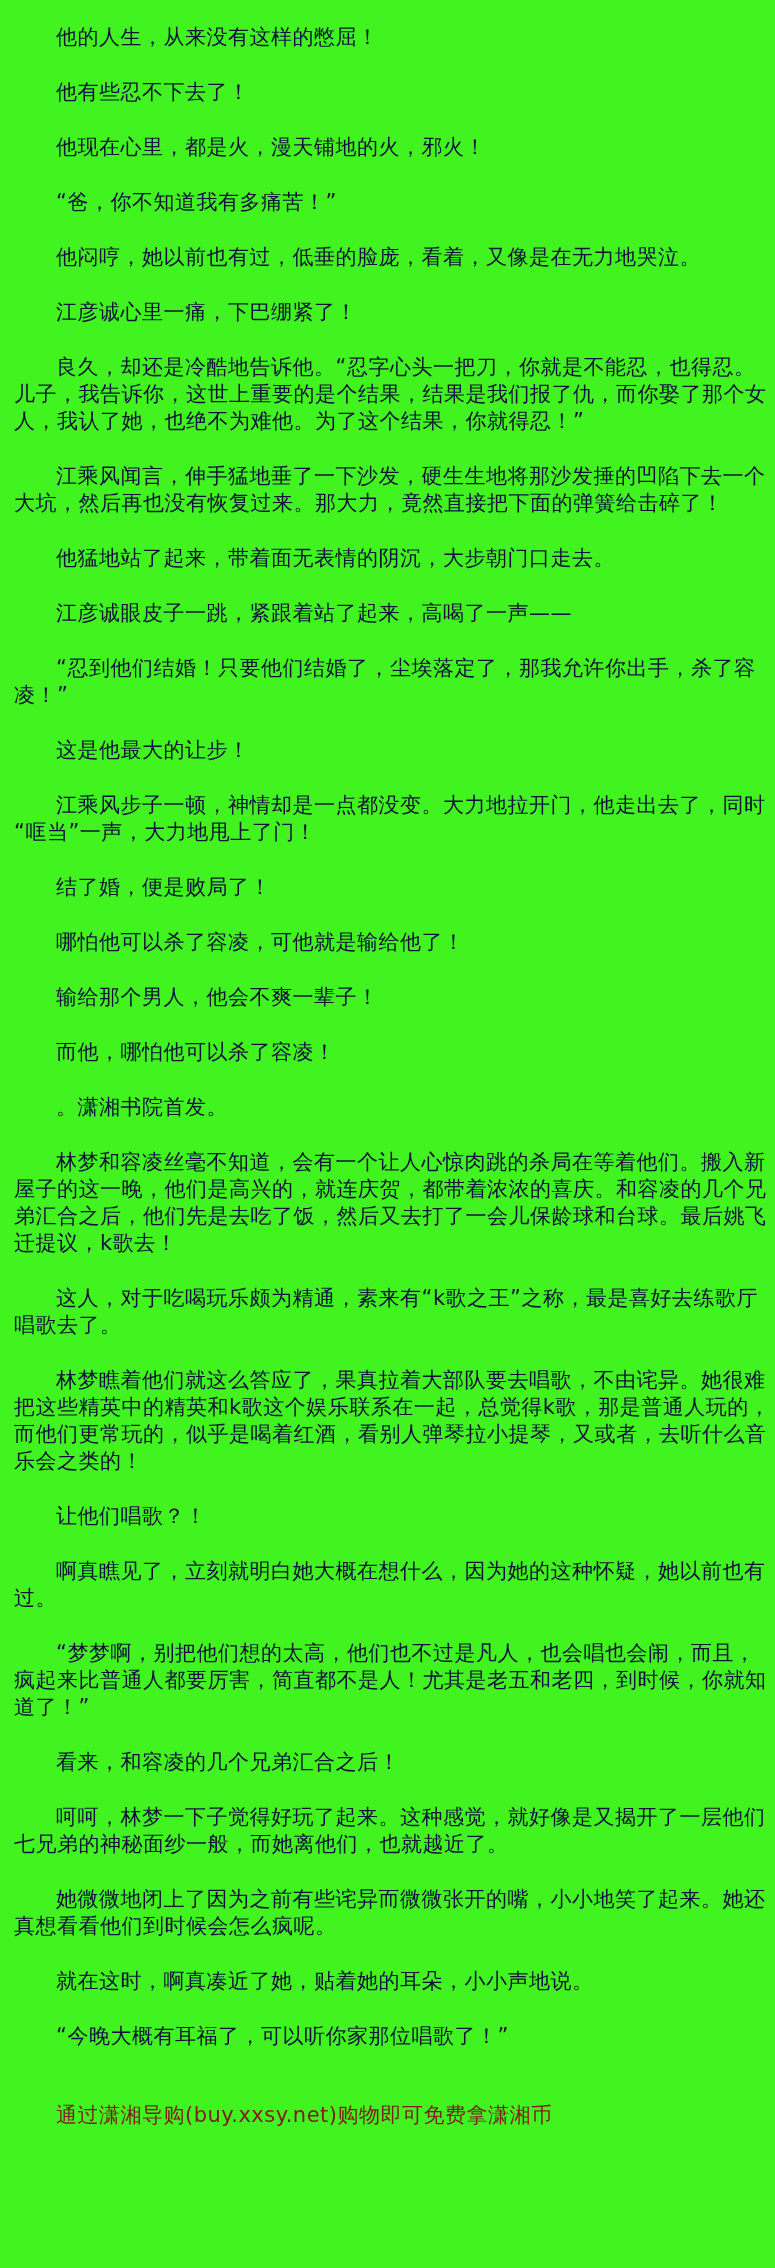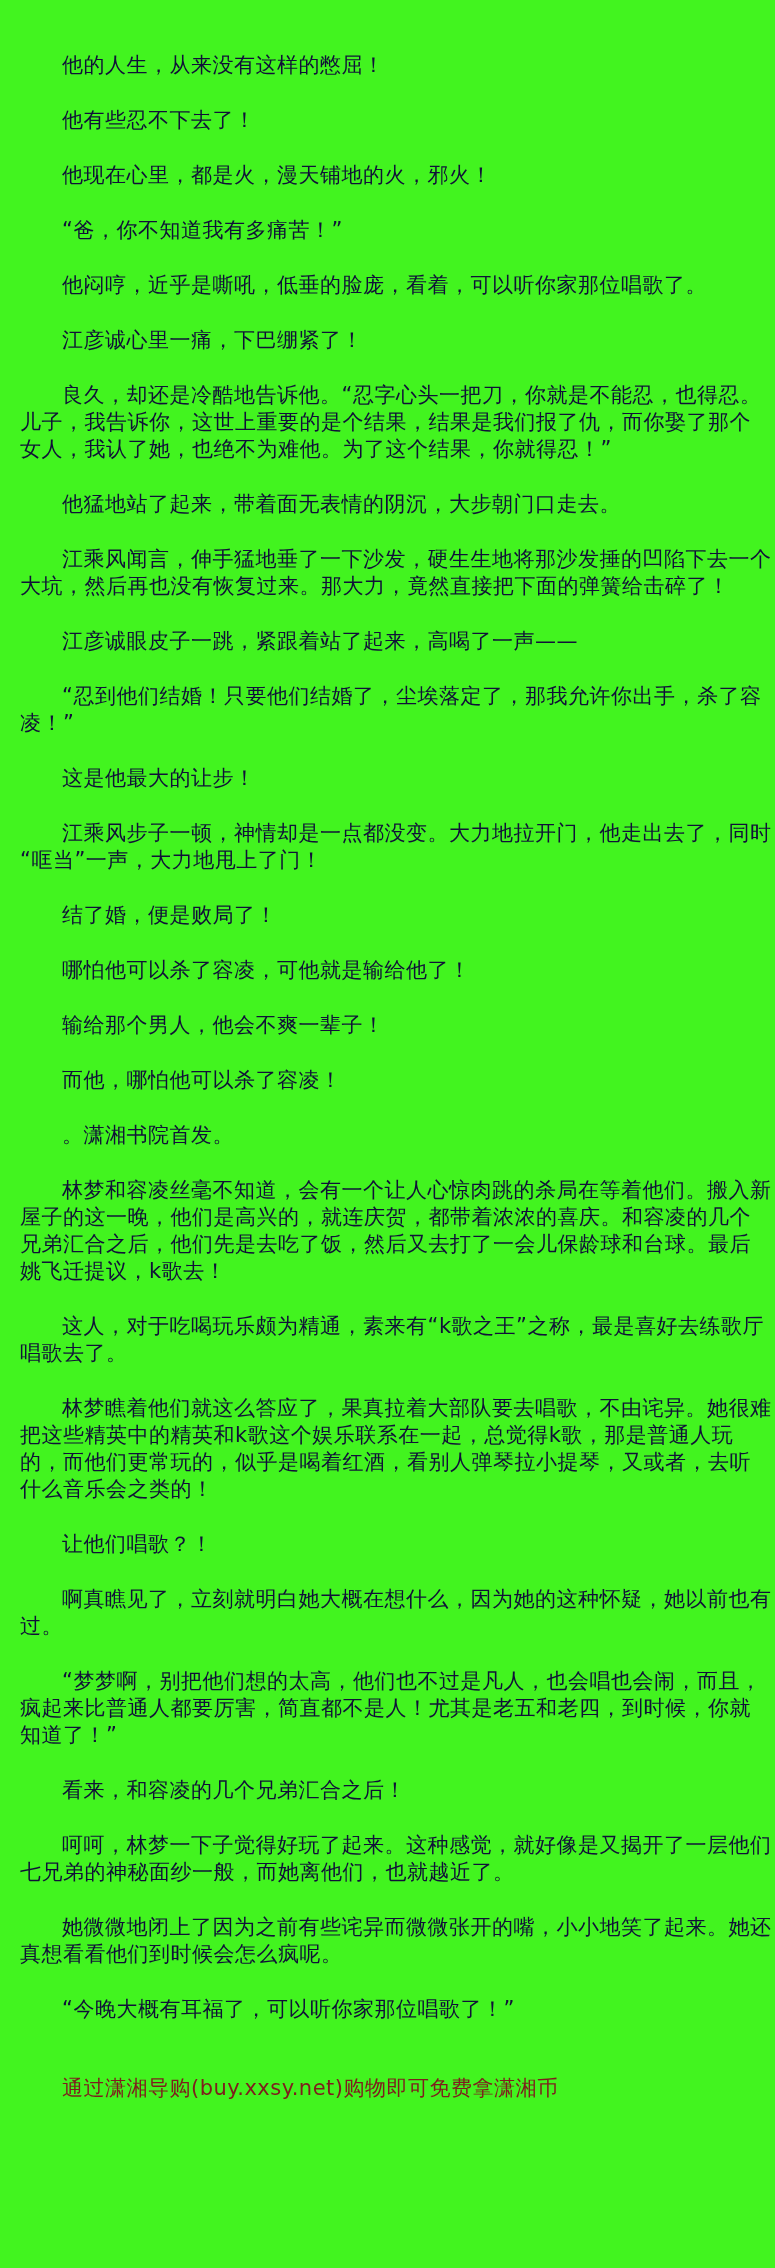--- a/index.html
+++ b/index.html
@@ -7,24 +7,23 @@
     padding: 0;
   }
   body {
     width: 775px;
     min-height: 2268px;
     background: #42f41f;           
     color: #101038;                
     font-family: "DejaVu Sans", sans-serif;
   }
   .chapter {
-    padding: 24px 3px 0 20px;
+    padding: 24px 3px 0 14px;
     box-sizing: border-box;
     width: 775px;
-    margin-top: 28px;
   }
   .chapter p {
     margin: 0 0 28px 0;
     font-size: 21px;
     line-height: 27px;
     letter-spacing: 0.5px;
     text-indent: 2em;              
     word-break: break-all;
   }
   .promo {
@@ -38,41 +37,42 @@
 </style>
 </head>
 <body>
 
 <div class="chapter">
 
 <p>他的人生，从来没有这样的憋屈！</p>
     <p>他有些忍不下去了！</p>
     <p>他现在心里，都是火，漫天铺地的火，邪火！</p>
     <p>“爸，你不知道我有多痛苦！”</p>
-    <p>他闷哼，近乎是嘶吼，低垂的脸庞，看着，可以听你家那位唱歌了。</p>
+    <p>他闷哼，她以前也有过，低垂的脸庞，看着，又像是在无力地哭泣。</p>
     <p>江彦诚心里一痛，下巴绷紧了！</p>
     <p>良久，却还是冷酷地告诉他。“忍字心头一把刀，你就是不能忍，也得忍。儿子，我告诉你，这世上重要的是个结果，结果是我们报了仇，而你娶了那个女人，我认了她，也绝不为难他。为了这个结果，你就得忍！”</p>
+    <p>江乘风闻言，伸手猛地垂了一下沙发，硬生生地将那沙发捶的凹陷下去一个大坑，然后再也没有恢复过来。那大力，竟然直接把下面的弹簧给击碎了！</p>
     <p>他猛地站了起来，带着面无表情的阴沉，大步朝门口走去。</p>
-    <p>江乘风闻言，伸手猛地垂了一下沙发，硬生生地将那沙发捶的凹陷下去一个大坑，然后再也没有恢复过来。那大力，竟然直接把下面的弹簧给击碎了！</p>
     <p>江彦诚眼皮子一跳，紧跟着站了起来，高喝了一声——</p>
     <p>“忍到他们结婚！只要他们结婚了，尘埃落定了，那我允许你出手，杀了容凌！”</p>
     <p>这是他最大的让步！</p>
     <p>江乘风步子一顿，神情却是一点都没变。大力地拉开门，他走出去了，同时“哐当”一声，大力地甩上了门！</p>
     <p>结了婚，便是败局了！</p>
     <p>哪怕他可以杀了容凌，可他就是输给他了！</p>
     <p>输给那个男人，他会不爽一辈子！</p>
     <p>而他，哪怕他可以杀了容凌！</p>
     <p>。潇湘书院首发。</p>
     <p>林梦和容凌丝毫不知道，会有一个让人心惊肉跳的杀局在等着他们。搬入新屋子的这一晚，他们是高兴的，就连庆贺，都带着浓浓的喜庆。和容凌的几个兄弟汇合之后，他们先是去吃了饭，然后又去打了一会儿保龄球和台球。最后姚飞迁提议，k歌去！</p>
     <p>这人，对于吃喝玩乐颇为精通，素来有“k歌之王”之称，最是喜好去练歌厅唱歌去了。</p>
     <p>林梦瞧着他们就这么答应了，果真拉着大部队要去唱歌，不由诧异。她很难把这些精英中的精英和k歌这个娱乐联系在一起，总觉得k歌，那是普通人玩的，而他们更常玩的，似乎是喝着红酒，看别人弹琴拉小提琴，又或者，去听什么音乐会之类的！</p>
     <p>让他们唱歌？！</p>
     <p>啊真瞧见了，立刻就明白她大概在想什么，因为她的这种怀疑，她以前也有过。</p>
     <p>“梦梦啊，别把他们想的太高，他们也不过是凡人，也会唱也会闹，而且，疯起来比普通人都要厉害，简直都不是人！尤其是老五和老四，到时候，你就知道了！”</p>
     <p>看来，和容凌的几个兄弟汇合之后！</p>
     <p>呵呵，林梦一下子觉得好玩了起来。这种感觉，就好像是又揭开了一层他们七兄弟的神秘面纱一般，而她离他们，也就越近了。</p>
     <p>她微微地闭上了因为之前有些诧异而微微张开的嘴，小小地笑了起来。她还真想看看他们到时候会怎么疯呢。</p>
+    <p>就在这时，啊真凑近了她，贴着她的耳朵，小小声地说。</p>
     <p>“今晚大概有耳福了，可以听你家那位唱歌了！”</p>
   </div>
 
 <div class="chapter">
   <p class="promo">通过潇湘导购(buy.xxsy.net)购物即可免费拿潇湘币</p>
 </div>
 
 </body></html>

